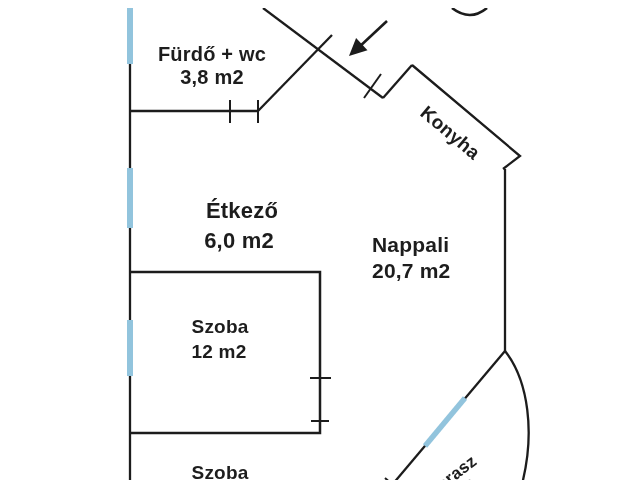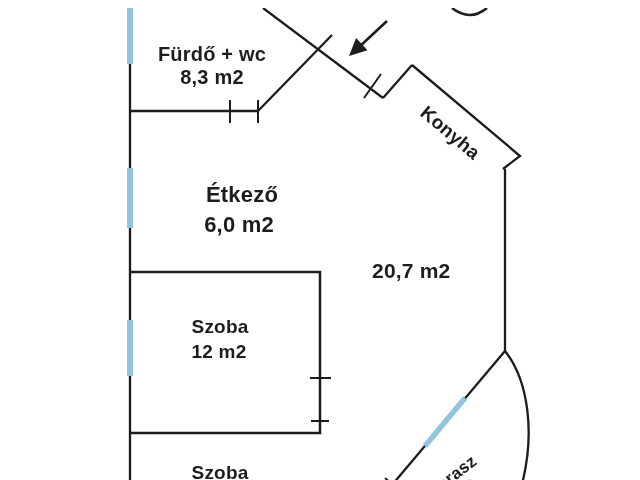--- a/index.html
+++ b/index.html
@@ -13,21 +13,21 @@
   .room-label{
     position:absolute;
     color:#1d1d1d;
     font-weight:700;
     white-space:nowrap;
     letter-spacing:0.2px;
   }
   .centered{transform:translate(-50%,-50%);}
   .vcentered{transform:translateY(-50%);}
   .f20{font-size:20px;}
-  .f22{font-size:22px;}
+  .f22{font-size:22px;margin-top:16px;}
   .f21{font-size:21px;}
   .f19{font-size:19px;}
   .f17{font-size:17px;}
   .konyha-rot{transform:translate(-50%,-50%) rotate(40deg);}
   .terasz-rot{
     transform:translate(-50%,-50%) rotate(-38deg);
     text-align:center;line-height:19px;
   }
 </style>
 </head>
@@ -69,25 +69,26 @@
 
     <g>
       <path d="M387,13 L357,41" stroke="#1c1c1c" stroke-width="2.6" fill="none"></path>
       <polygon points="349,48 356.1,30.1 367.5,42.3" fill="#1c1c1c"></polygon>
     </g>
 
     <path d="M452,0 Q470,14 487,0" stroke="#1c1c1c" stroke-width="2.6" fill="none"></path>
   </svg>
 
   <div class="room-label centered f20" style="left:212px;top:46px;">Fürdő + wc</div>
-  <div class="room-label centered f20" style="left:212px;top:69px;">8,3 m2</div>
+  <div class="room-label centered f20" style="left:212px;top:69px;">3,8 m2</div>
 
   <div class="room-label centered f22" style="left:242px;top:187px;">Étkező</div>
   <div class="room-label centered f22" style="left:239px;top:217px;">6,0 m2</div>
 
+  <div class="room-label vcentered f21" style="left:372px;top:237px;">Nappali</div>
   <div class="room-label vcentered f21" style="left:372px;top:263px;">20,7 m2</div>
 
   <div class="room-label centered f19" style="left:220px;top:319px;">Szoba</div>
   <div class="room-label centered f19" style="left:219px;top:344px;">12 m2</div>
 
   <div class="room-label centered f19" style="left:220px;top:465px;">Szoba</div>
 
   <div class="room-label konyha-rot f19" style="left:450px;top:125px;">Konyha</div>
 
   <div class="room-label terasz-rot f17" style="left:459px;top:475px;">

